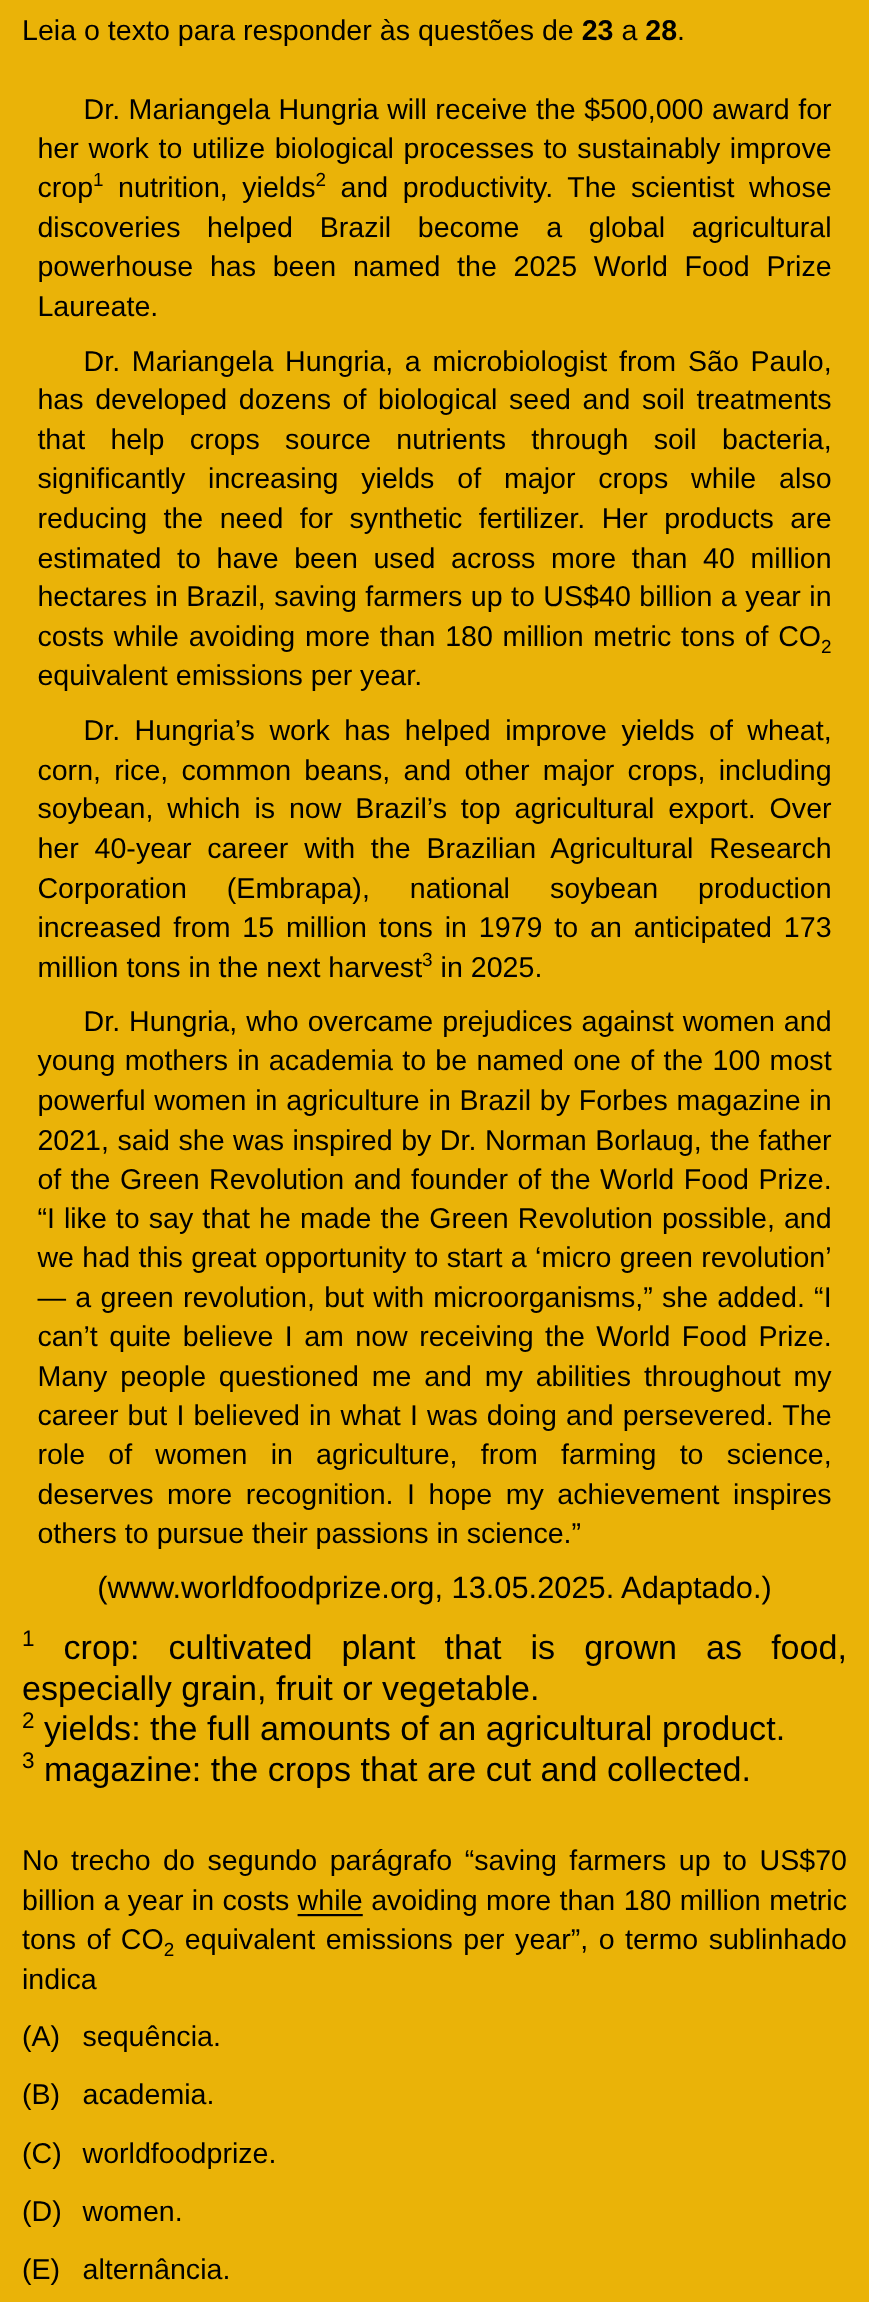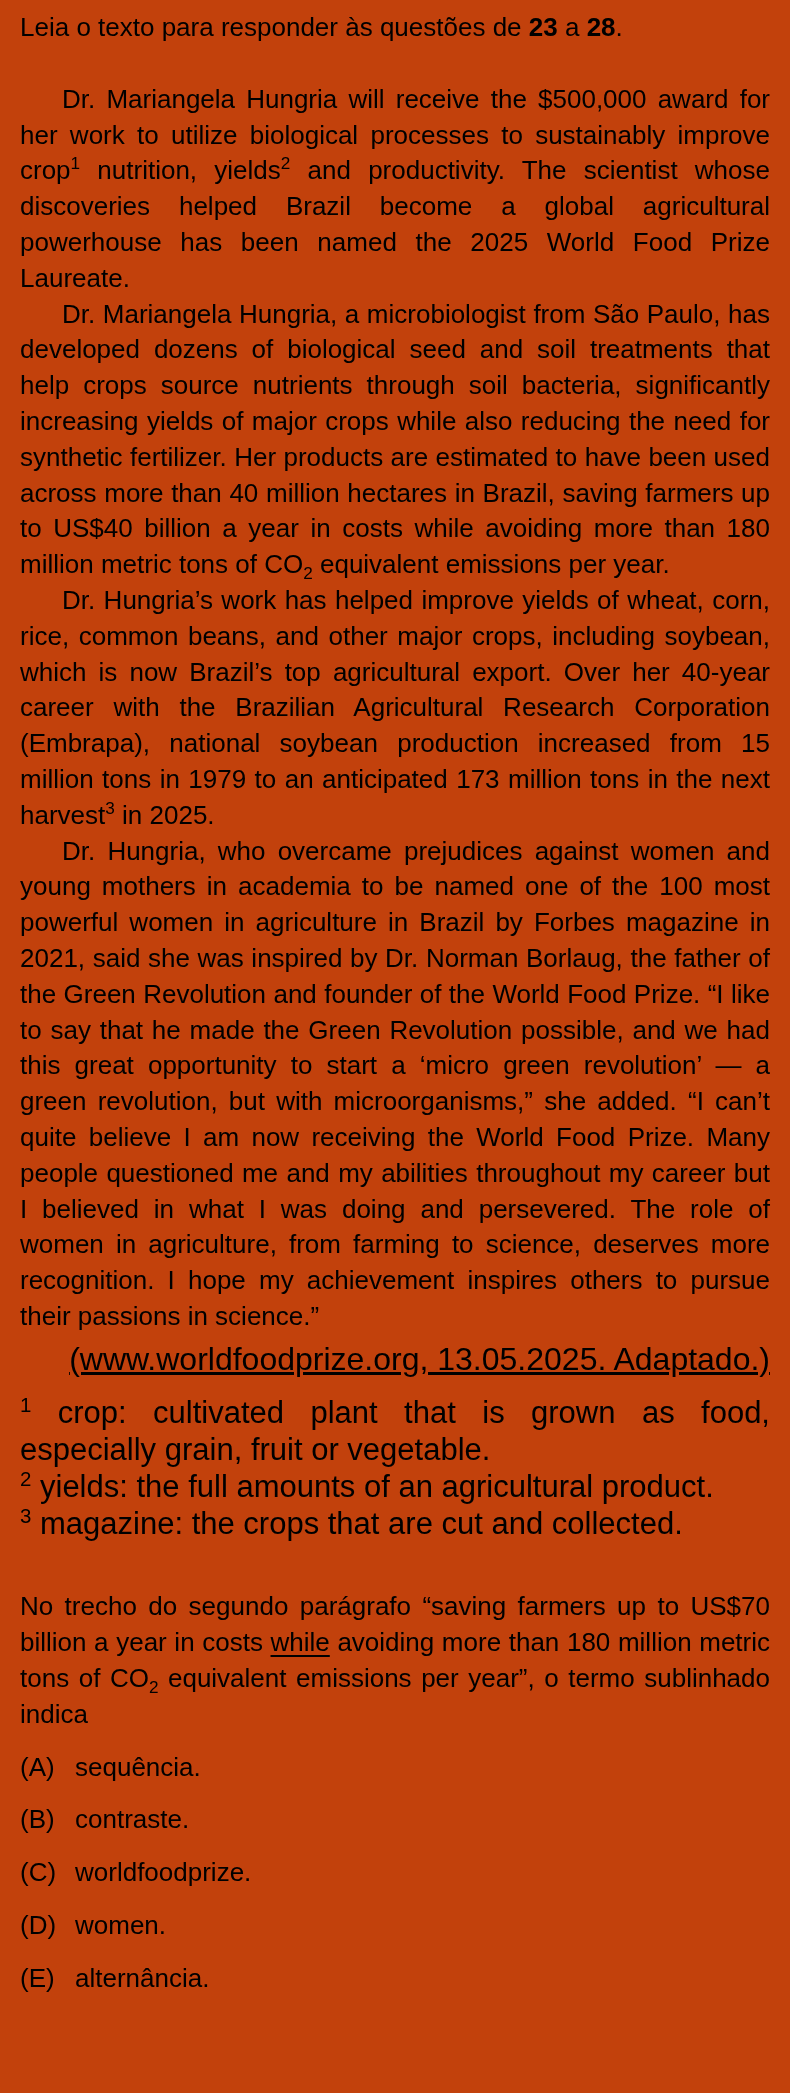--- a/index.html
+++ b/index.html
@@ -2,45 +2,44 @@
 <html><head>
 <meta charset="utf-8">
 <style>
   html, body { margin: 0; padding: 0; background: #ffffff; }
   .page {
     width: 790px;
     height: 2093px;
     box-sizing: border-box;
     padding: 10px 20px 20px 20px;
     overflow: hidden;
-    background: #c2410c;
+    background: #eab308;
     color: #000000;
     font-family: "Liberation Sans", sans-serif;
     font-size: 26px;
     line-height: 35.8px;
   }
   .instruction {
     margin: 0 0 36px 0;
     text-align: left;
   }
   .instruction b { font-weight: bold; }
   .article p {
-    margin: 0;
+    margin: 14px;
     text-align: justify;
     text-indent: 42px;
   }
   sup, sub { font-size: 66%; line-height: 0; }
   sup { vertical-align: super; }
   sub { vertical-align: sub; }
   u { text-decoration: underline; text-underline-offset: 4px; }
   .source {
     margin: 7px 0 0 0;
-    text-align: right;
-    font-size: 32px;
-    text-decoration: underline;
+    text-align: center;
+    font-size: 28px;
   }
   .footnotes { margin-top: 17px; }
   .footnotes p {
     margin: 0;
     font-size: 31px;
     line-height: 37px;
     text-align: justify;
   }
   .question { margin-top: 47px; }
   .question .stem {
@@ -83,21 +82,21 @@
   <div class="question">
     <p class="stem"><span>No trecho do segundo parágrafo “saving farmers up to US$70 billion a year in costs </span><u>while</u><span> avoiding more than 180 million metric tons of CO</span><sub>2</sub><span> equivalent emissions per year”, o termo sublinhado indica</span></p>
 
     <div class="options">
       <div class="option">
         <span class="option-letter">(A)</span>
         <span class="option-label">sequência.</span>
       </div>
       <div class="option">
         <span class="option-letter">(B)</span>
-        <span class="option-label">contraste.</span>
+        <span class="option-label">academia.</span>
       </div>
       <div class="option">
         <span class="option-letter">(C)</span>
         <span class="option-label">worldfoodprize.</span>
       </div>
       <div class="option">
         <span class="option-letter">(D)</span>
         <span class="option-label">women.</span>
       </div>
       <div class="option">

